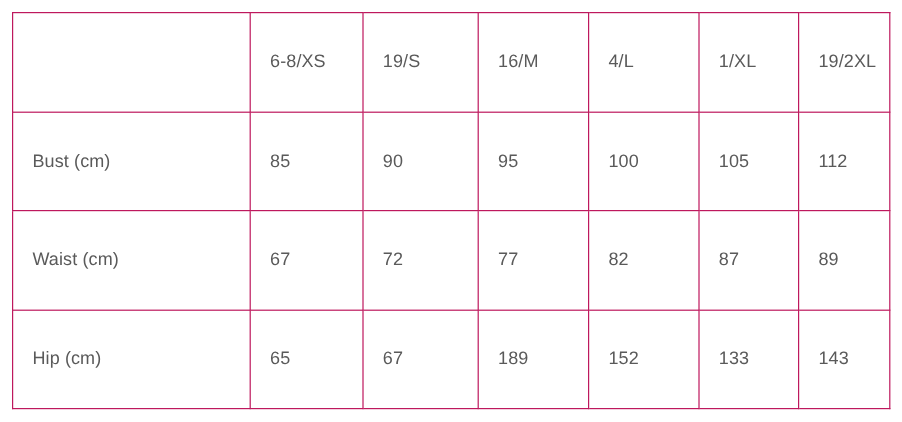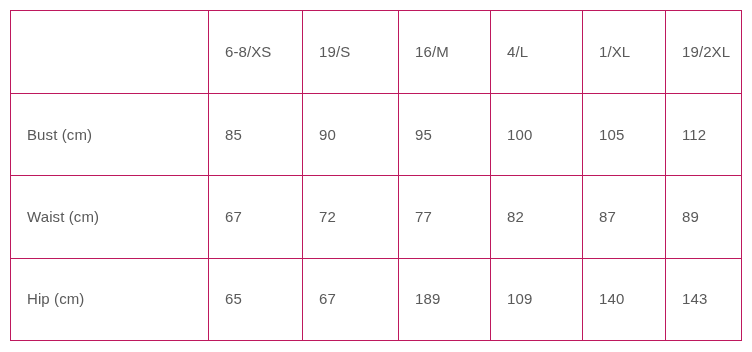--- a/index.html
+++ b/index.html
@@ -102,19 +102,19 @@
         <td>77</td>
         <td>82</td>
         <td>87</td>
         <td>89</td>
       </tr>
       <tr class="data-row">
         <td>Hip (cm)</td>
         <td>65</td>
         <td>67</td>
         <td>189</td>
-        <td>109</td>
-        <td>140</td>
+        <td>152</td>
+        <td>133</td>
         <td>143</td>
       </tr>
     </tbody>
   </table>
 </div>
 
 </body></html>

